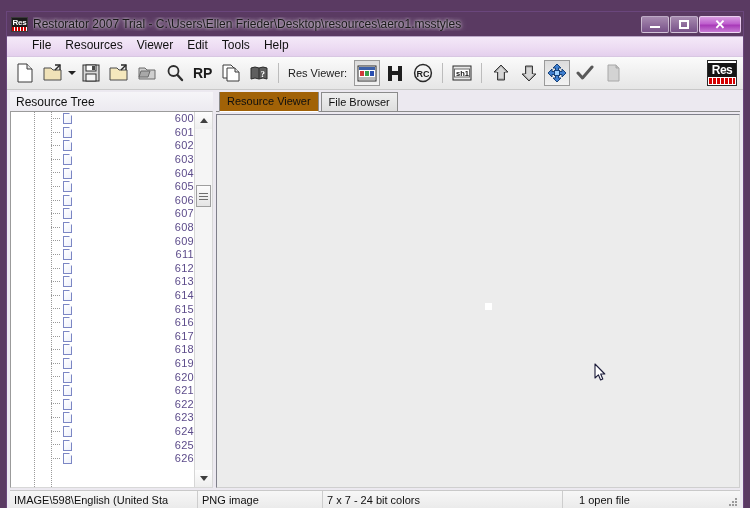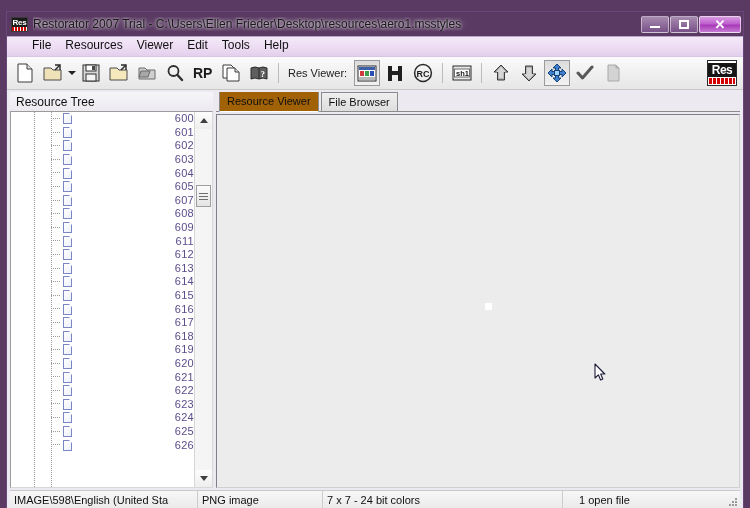--- a/index.html
+++ b/index.html
@@ -580,20 +580,25 @@
                 <span class="label">604</span>
               </div>
               <div class="tree-row">
                 <span class="elbow"></span>
                 <span class="doc-icon"></span>
                 <span class="label">605</span>
               </div>
               <div class="tree-row">
                 <span class="elbow"></span>
                 <span class="doc-icon"></span>
+                <span class="label">606</span>
+              </div>
+              <div class="tree-row">
+                <span class="elbow"></span>
+                <span class="doc-icon"></span>
                 <span class="label">607</span>
               </div>
               <div class="tree-row">
                 <span class="elbow"></span>
                 <span class="doc-icon"></span>
                 <span class="label">608</span>
               </div>
               <div class="tree-row">
                 <span class="elbow"></span>
                 <span class="doc-icon"></span>

